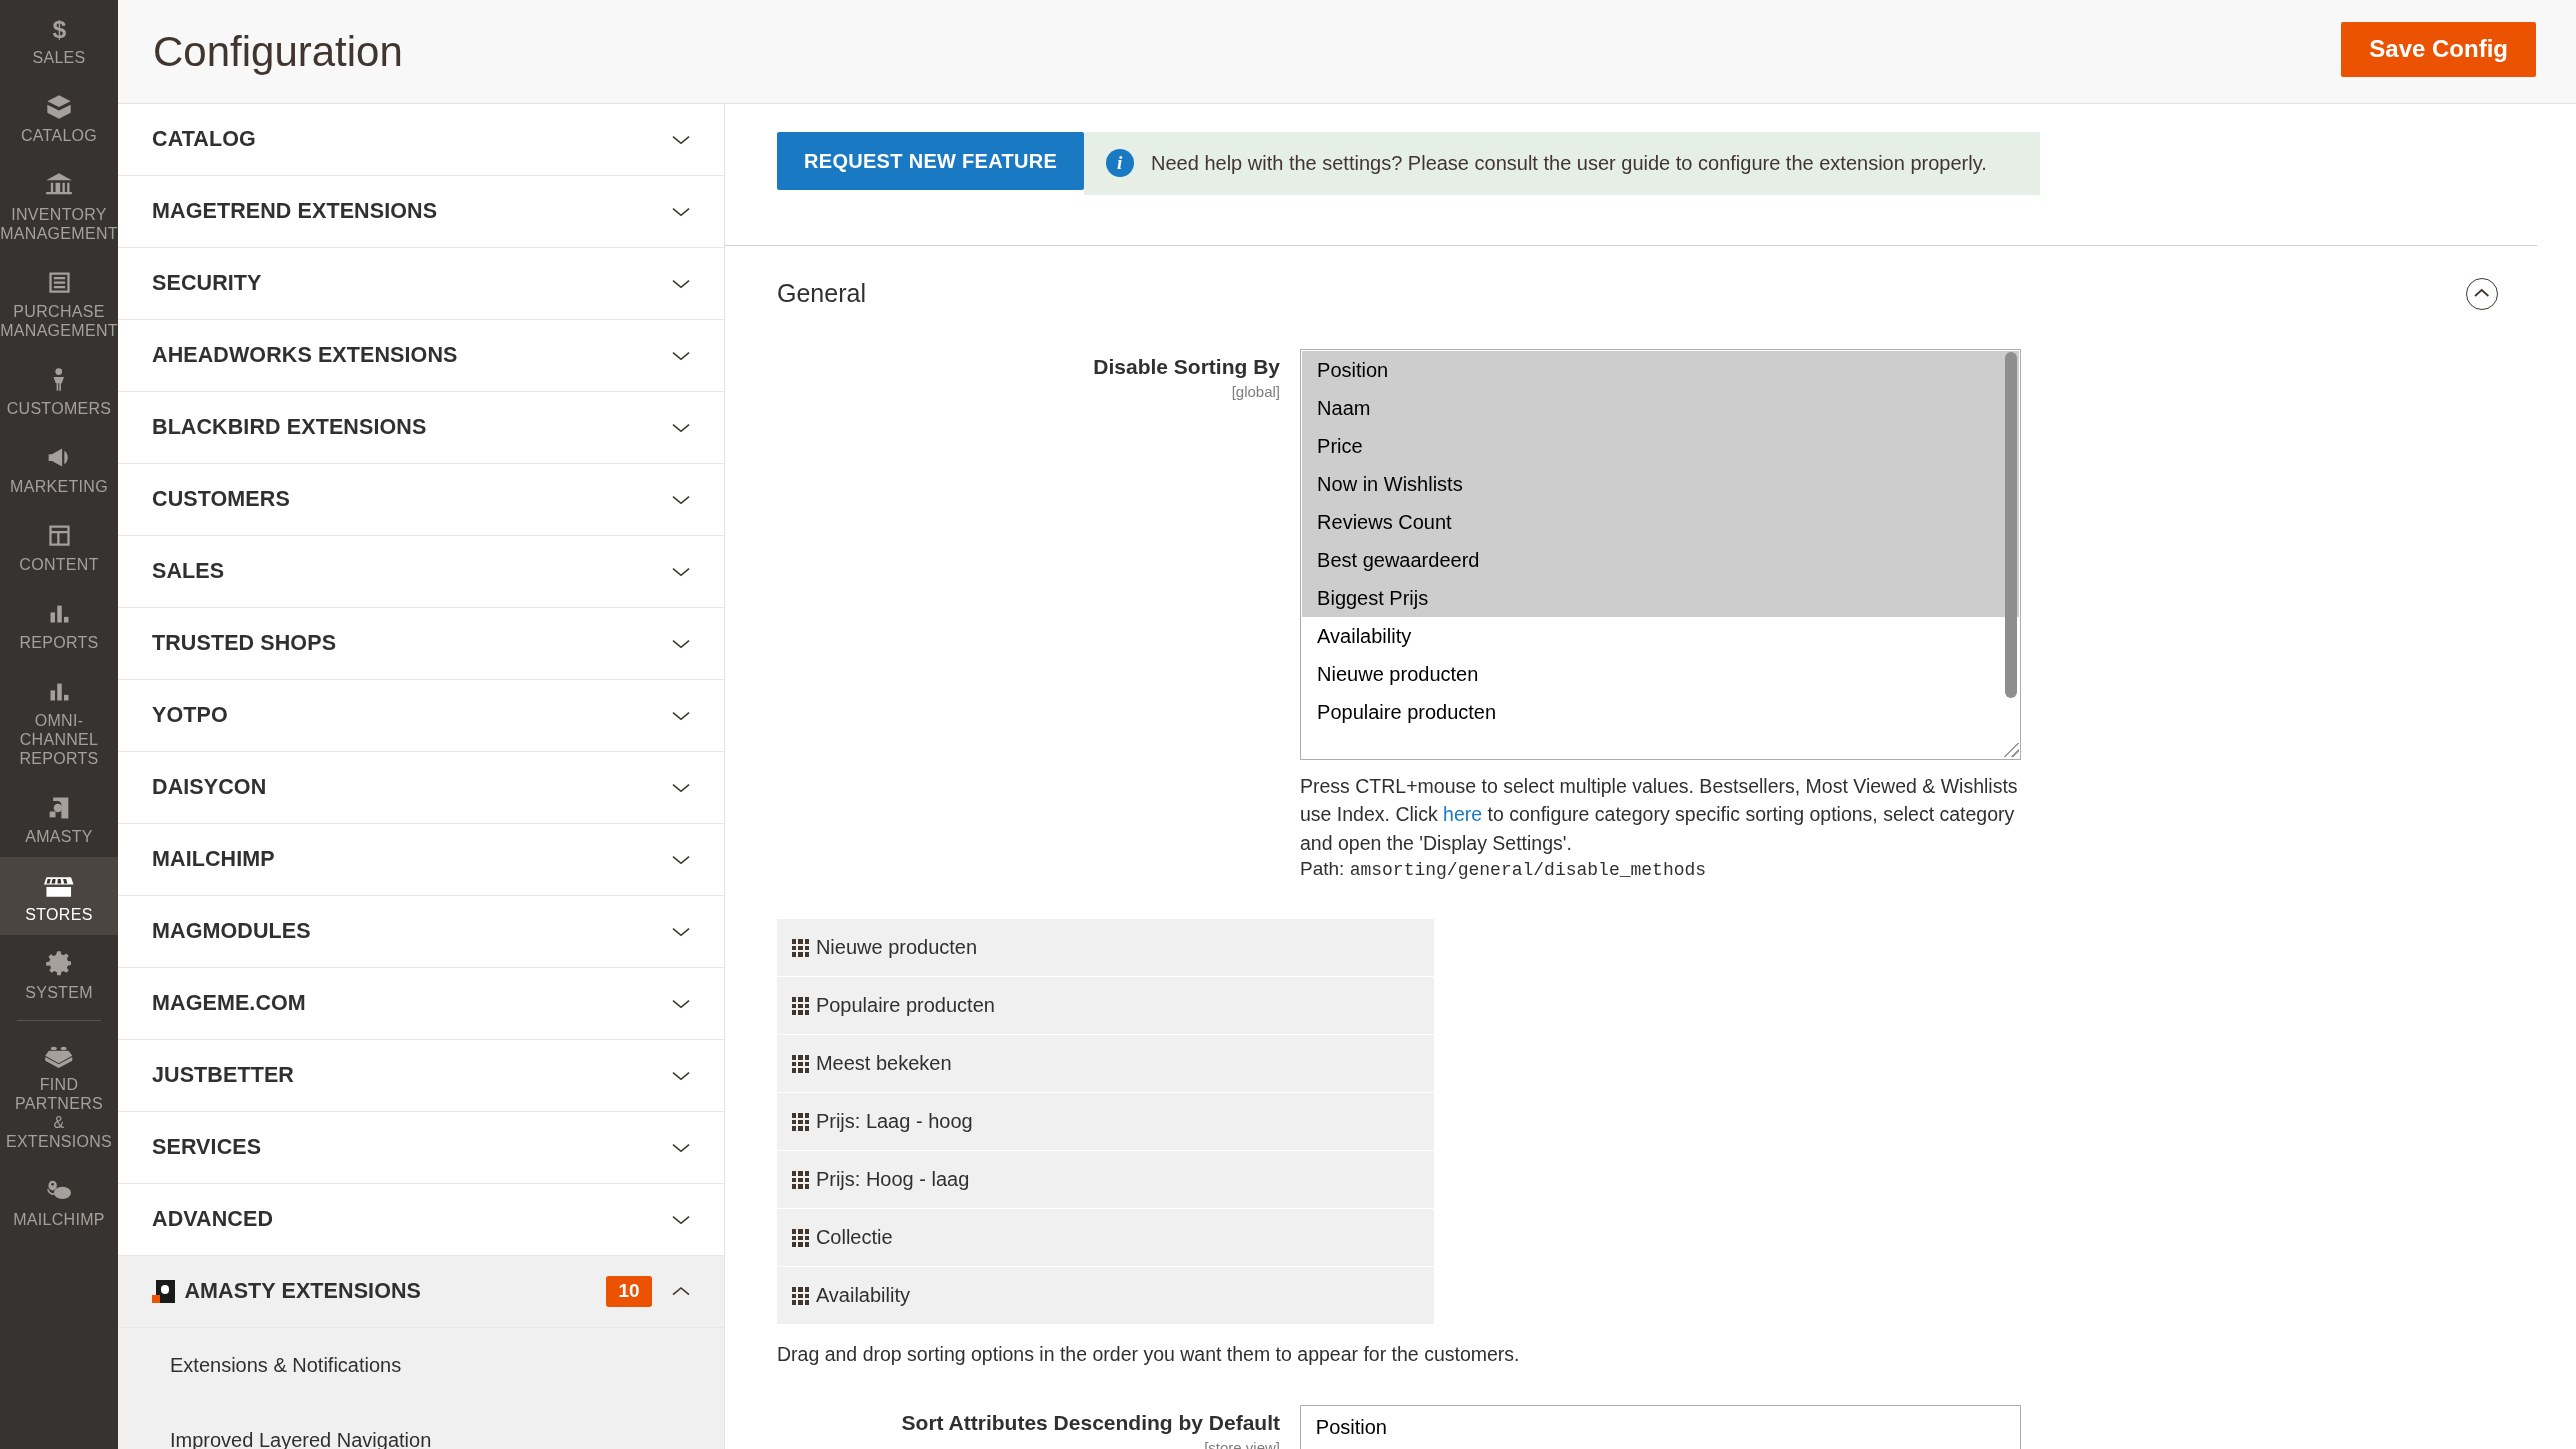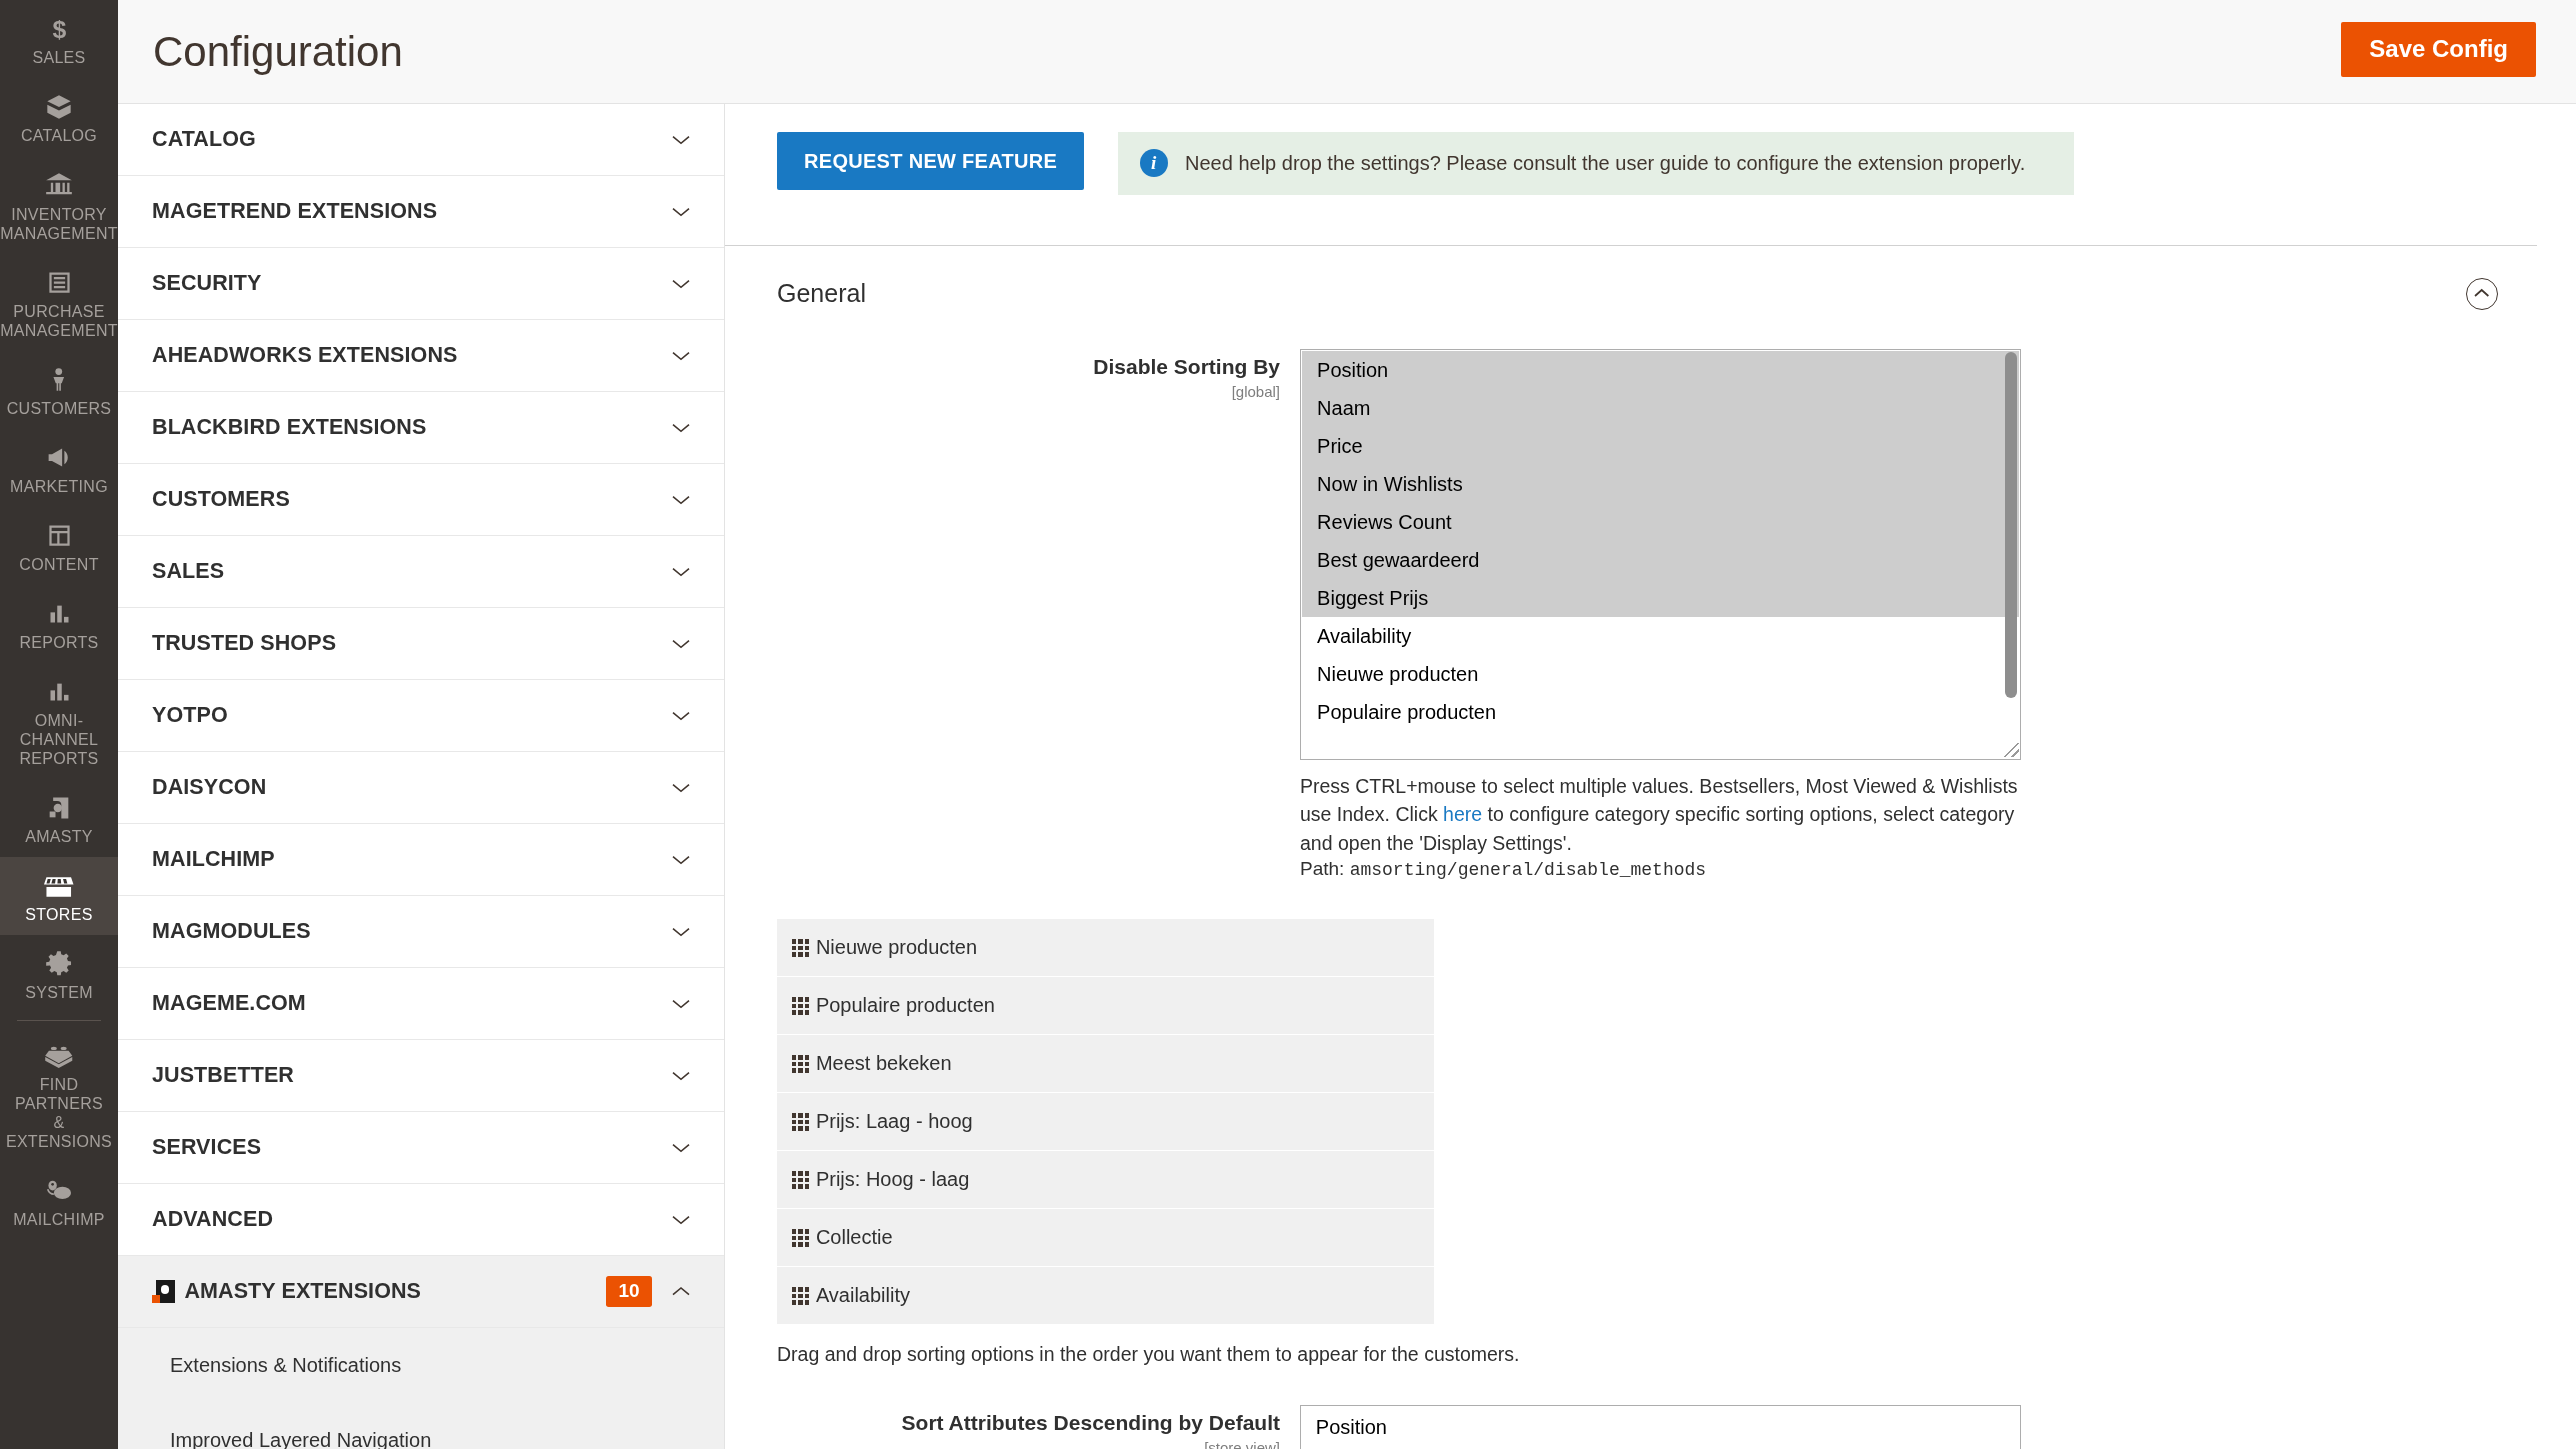--- a/index.html
+++ b/index.html
@@ -126,21 +126,20 @@
 
   
   .main {
     flex: 1; min-width: 0; background: #ffffff;
     padding: 0;
     overflow: hidden;
   }
   .main-top {
     display: flex; align-items: flex-start;
     padding: 28px 39px 0 52px;
-    gap: 34px;
   }
   .req-btn {
     background: #1979c3; color: #ffffff;
     border: none; border-radius: 2px;
     font-size: 20px; font-weight: bold;
     letter-spacing: 0.3px;
     padding: 18px 27px;
     text-transform: uppercase;
     font-family: "Liberation Sans", sans-serif;
     cursor: pointer;
@@ -583,21 +582,21 @@
           <div class="cfg-sub-item">Improved Layered Navigation</div>
         </div>
       </aside>
 
       <main class="main">
 
         <div class="main-top">
           <button class="req-btn">Request New Feature</button>
           <div class="notice">
             <span class="notice-icon">i</span>
-            <span class="notice-text">Need help drop the settings? Please consult the user guide to configure the extension properly.</span>
+            <span class="notice-text">Need help with the settings? Please consult the user guide to configure the extension properly.</span>
           </div>
         </div>
 
         <div class="section-head">
           <h2 class="section-title">General</h2>
           <span class="collapse-circle">
             <svg width="17.4" height="10.7" viewBox="0 0 26 16">
                 <polyline points="3,12 13,3 23,12"></polyline>
               </svg>
           </span>

